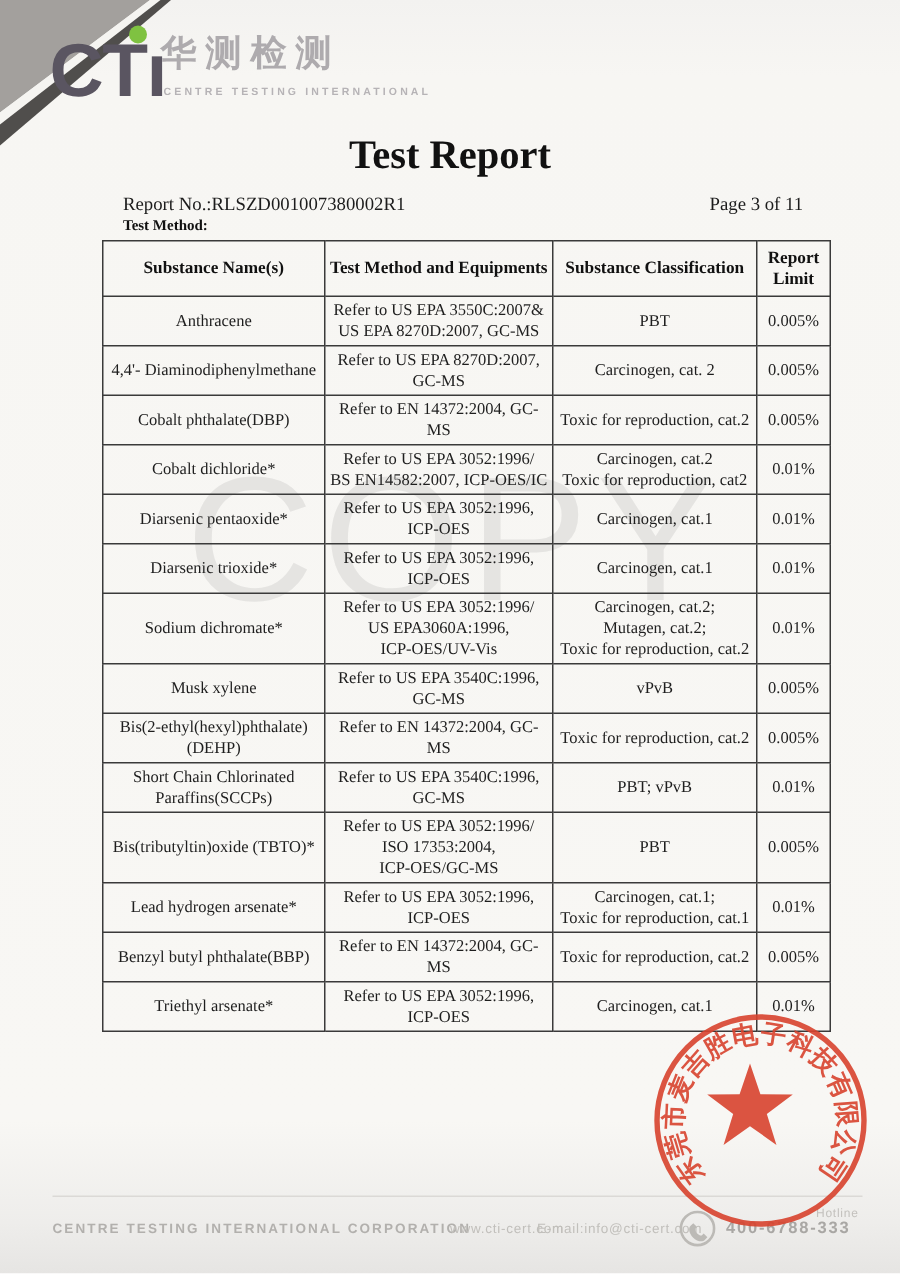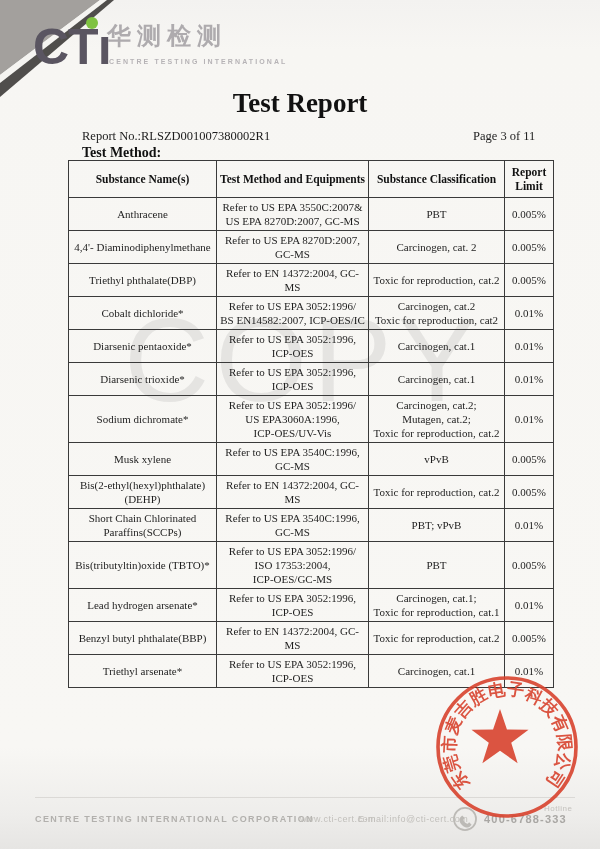--- a/index.html
+++ b/index.html
@@ -25,21 +25,21 @@
   .logo-sub{
     position:absolute;left:76px;top:36px;white-space:nowrap;
     font-family:"Liberation Sans",sans-serif;font-weight:700;font-size:7px;letter-spacing:2.1px;color:#b6b3b6;
   }
   .doc-title{
     position:absolute;left:0;top:88px;width:600px;text-align:center;
     font-weight:700;font-size:27px;color:#111;z-index:2;
   }
   .report-no{position:absolute;left:82px;top:129px;font-size:12.5px;color:#1c1c1c;z-index:2;}
   .page-indicator{position:absolute;left:473px;top:129px;font-size:12.5px;color:#1c1c1c;z-index:2;}
-  .section-label{position:absolute;left:82px;top:145px;font-size:14px;font-weight:700;color:#111;z-index:2;}
+  .section-label{position:absolute;left:82px;top:145px;font-size:10px;font-weight:700;color:#111;z-index:2;}
   
   .watermark{
     position:absolute;left:124px;top:290px;z-index:1;
     font-family:"Liberation Sans",sans-serif;font-weight:400;font-size:118px;letter-spacing:6px;
     color:#d7d6d4;opacity:.55;line-height:1.2;
   }
   
   .tbl{
     position:absolute;left:68px;top:160px;width:485px;z-index:2;
     border-collapse:collapse;table-layout:fixed;background:transparent;
@@ -112,21 +112,21 @@
           <td>0.005%</td>
         </tr>
         <tr>
           <td>4,4'- Diaminodiphenylmethane</td>
           <td>Refer to US EPA 8270D:2007,
 GC-MS</td>
           <td>Carcinogen, cat. 2</td>
           <td>0.005%</td>
         </tr>
         <tr>
-          <td>Triethyl phthalate(DBP)</td>
+          <td>Cobalt phthalate(DBP)</td>
           <td>Refer to EN 14372:2004, GC-MS</td>
           <td>Toxic for reproduction, cat.2</td>
           <td>0.005%</td>
         </tr>
         <tr>
           <td>Cobalt dichloride*</td>
           <td>Refer to US EPA 3052:1996/
 BS EN14582:2007, ICP-OES/IC</td>
           <td>Carcinogen, cat.2
 Toxic for reproduction, cat2</td>

